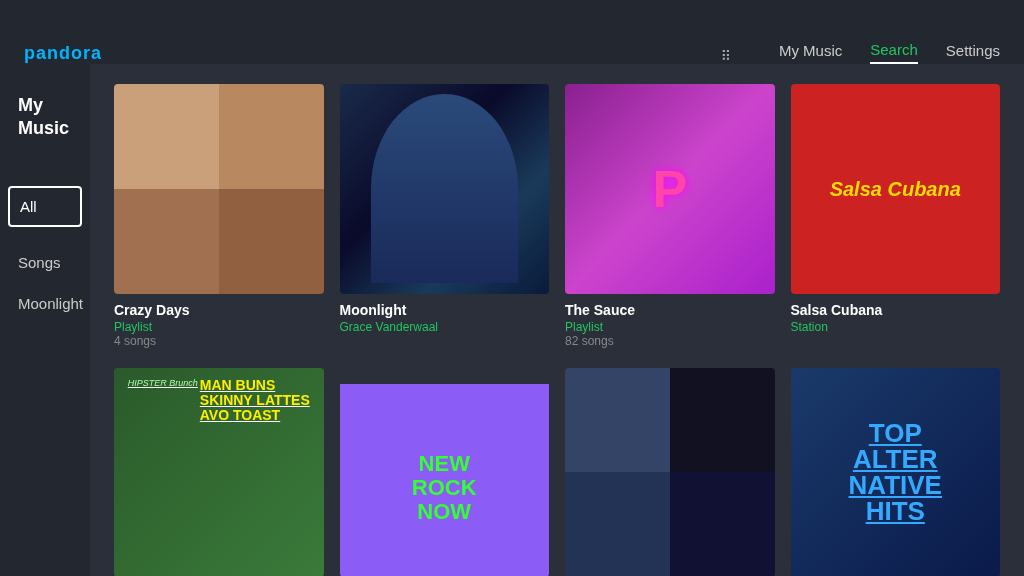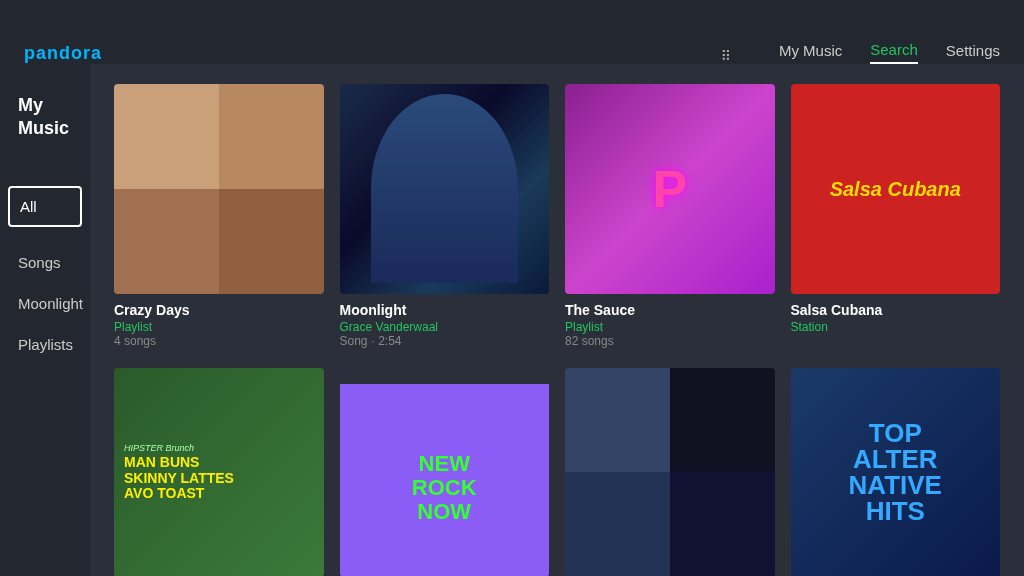--- a/index.html
+++ b/index.html
@@ -191,25 +191,26 @@
       padding: 8px;
       line-height: 1.1;
     }
 
     
     .img-hipster {
       width: 100%;
       height: 100%;
       background: linear-gradient(135deg, #2a5a2a 0%, #3a7a3a 100%);
       display: flex;
-      flex-direction: column;
+      flex-direction: row;
       align-items: flex-start;
       justify-content: center;
       padding: 10px;
       gap: 2px;
+      text-decoration: underline;
     }
     .img-hipster-top {
       font-size: 9px;
       color: #aaffaa;
       font-style: italic;
     }
     .img-hipster-text {
       font-size: 14px;
       font-weight: 900;
       color: #ffee00;
@@ -253,20 +254,21 @@
       background: linear-gradient(135deg, #1a3a6a 0%, #0a1a4a 100%);
       display: flex;
       align-items: center;
       justify-content: center;
       font-size: 26px;
       font-weight: 900;
       color: #33aaff;
       text-align: center;
       line-height: 1.0;
       padding: 4px;
+      text-decoration: underline;
     }
 
     .card-title {
       font-size: 14px;
       font-weight: bold;
       color: #fff;
       margin-bottom: 2px;
       white-space: nowrap;
       overflow: hidden;
       text-overflow: ellipsis;
@@ -296,21 +298,20 @@
 </div>
 
 <div class="main">
 
   <div class="sidebar">
     <div class="sidebar-my-music">My Music</div>
     <div class="sidebar-nav">
       <div class="sidebar-item active">All</div>
       <div class="sidebar-item">Songs</div>
       <div class="sidebar-item">Moonlight</div>
-      <div class="sidebar-item">Playlists</div>
     </div>
   </div>
 
   <div class="content">
     <div class="grid">
 
       <div class="card">
         <div class="card-image">
           <div class="img-crazy-days">
             <div></div>
@@ -325,21 +326,20 @@
       </div>
 
       <div class="card">
         <div class="card-image">
           <div class="img-moonlight">
             <div class="img-moonlight-inner"></div>
           </div>
         </div>
         <div class="card-title">Moonlight</div>
         <div class="card-sub">Grace Vanderwaal</div>
-        <div class="card-detail">Song · 2:54</div>
       </div>
 
       <div class="card">
         <div class="card-image">
           <div class="img-sauce">P</div>
         </div>
         <div class="card-title">The Sauce</div>
         <div class="card-sub">Playlist</div>
         <div class="card-detail">82 songs</div>
       </div>

